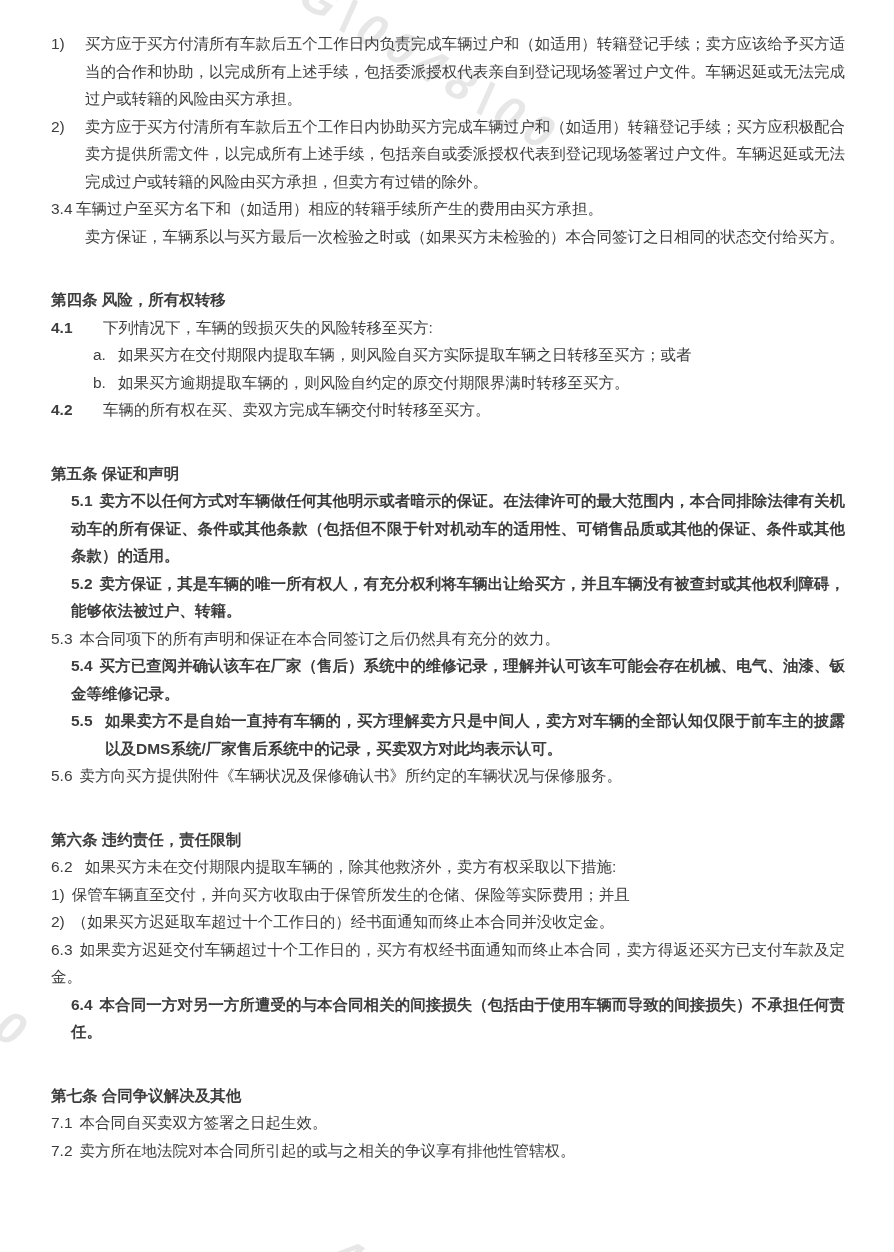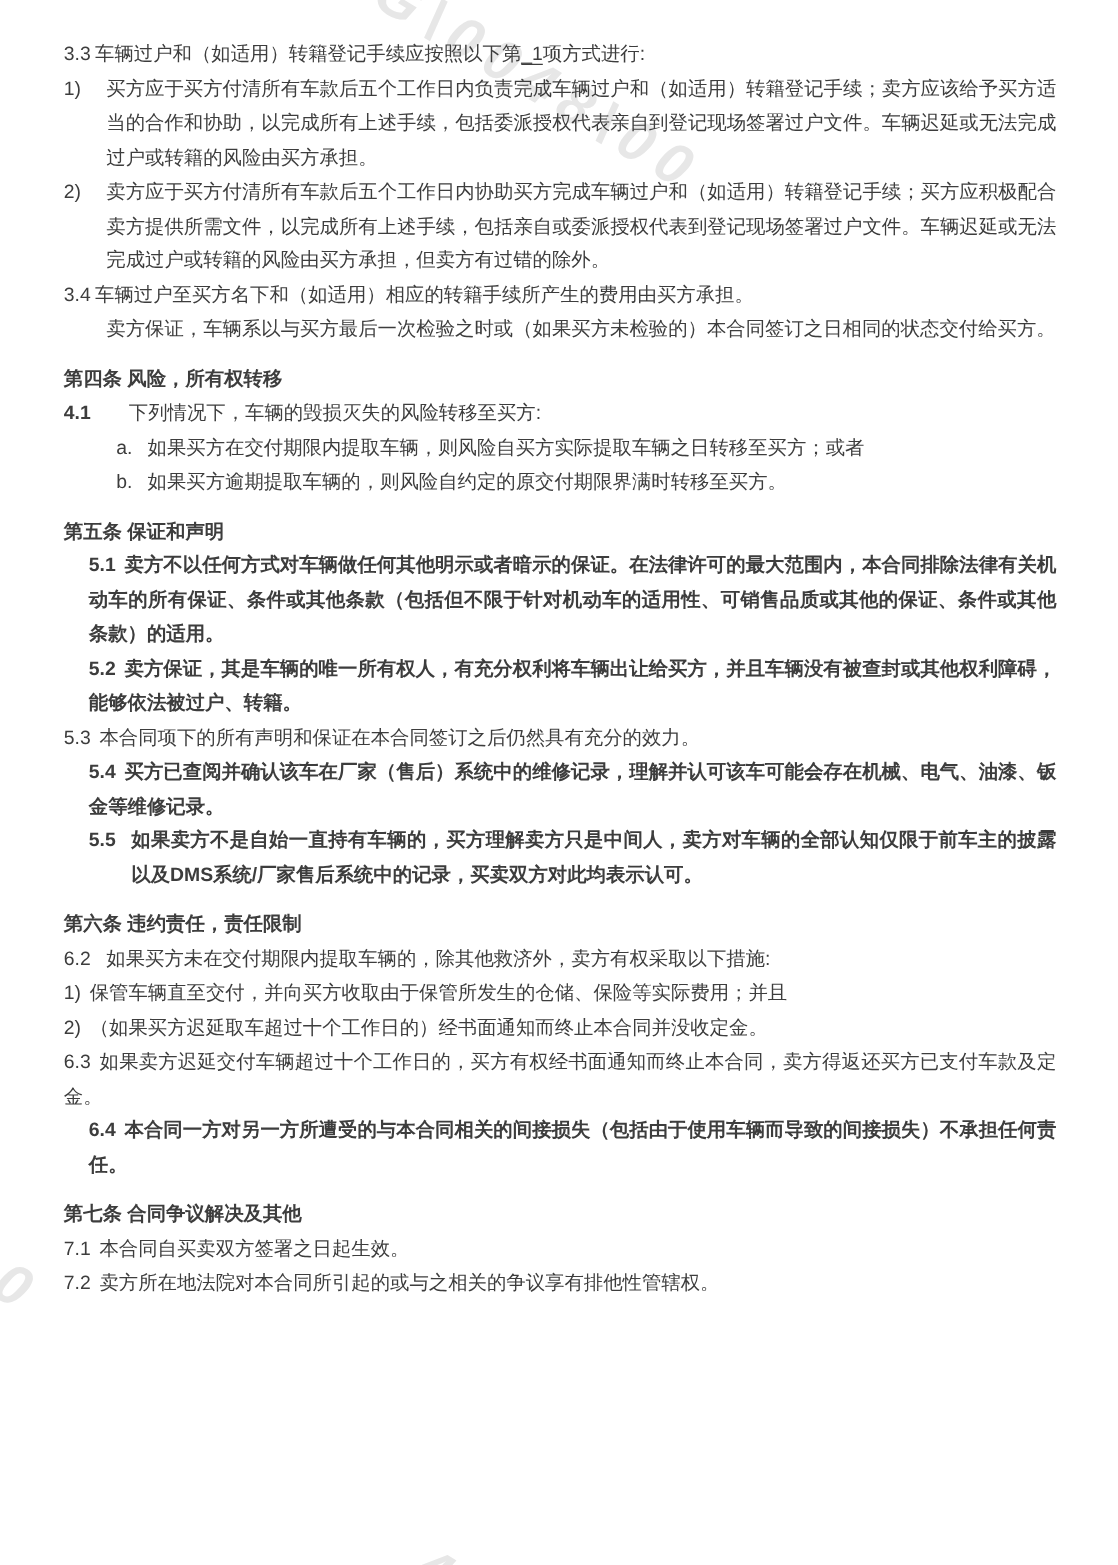--- a/index.html
+++ b/index.html
@@ -9,21 +9,21 @@
     font-family:"Liberation Sans", sans-serif;
   }
   .doc{
     position:relative;z-index:1;
     margin-left:51px;width:794px;
     padding-top:30px;
     font-size:15.5px;line-height:27.5px;
     color:#3d3d3d;
   }
   .para{text-align:justify;}
-  .v-h{font-weight:700;margin-top:12px;}
+  .v-h{font-weight:700;margin-top:36px;}
   .bold{font-weight:700;margin-left:20px;}
   .v-n0,.v-n1,.v-n2,.v-sub{display:flex;}
   .v-n0 > .num{flex:0 0 25px;}
   .v-n1 > .num{flex:0 0 34px;}
   .v-n2 > .num{flex:0 0 52px;font-weight:bold;}
   .v-sub{margin-left:42px;}
   .v-sub > .num{flex:0 0 25px;}
   .v-ind{margin-left:34px;}
   .v-p > .num{margin-right:7px;}
   .body{flex:1 1 auto;text-align:justify;}
@@ -39,24 +39,20 @@
   .wm-bc{left:350px;top:1226px;}
 </style>
 </head>
 <body>
 
 <div class="wm wm-top">G\0048\00</div>
 <div class="wm wm-bl">00</div>
 <div class="wm wm-bc">4\0</div>
 
 <div class="doc">
-    <div class="para v-n0">
-      <span class="num">3.3</span>
-      <div class="body"><span>车辆过户和（如适用）转籍登记手续应按照以下第</span><span class="u">_1</span><span>项方式进行:</span></div>
-    </div>
     <div class="para v-n1">
       <span class="num">1)</span>
       <div class="body">买方应于买方付清所有车款后五个工作日内负责完成车辆过户和（如适用）转籍登记手续；卖方应该给予买方适当的合作和协助，以完成所有上述手续，包括委派授权代表亲自到登记现场签署过户文件。车辆迟延或无法完成过户或转籍的风险由买方承担。</div>
     </div>
     <div class="para v-n1">
       <span class="num">2)</span>
       <div class="body">卖方应于买方付清所有车款后五个工作日内协助买方完成车辆过户和（如适用）转籍登记手续；买方应积极配合卖方提供所需文件，以完成所有上述手续，包括亲自或委派授权代表到登记现场签署过户文件。车辆迟延或无法完成过户或转籍的风险由买方承担，但卖方有过错的除外。</div>
     </div>
     <div class="para v-n0">
       <span class="num">3.4</span>
@@ -71,29 +67,34 @@
       <div class="body">下列情况下，车辆的毁损灭失的风险转移至买方:</div>
     </div>
     <div class="para v-sub">
       <span class="num">a.</span>
       <div class="body">如果买方在交付期限内提取车辆，则风险自买方实际提取车辆之日转移至买方；或者</div>
     </div>
     <div class="para v-sub">
       <span class="num">b.</span>
       <div class="body">如果买方逾期提取车辆的，则风险自约定的原交付期限界满时转移至买方。</div>
     </div>
+    <div class="para v-n2">
+      <span class="num">4.2</span>
+      <div class="body">车辆的所有权在买、卖双方完成车辆交付时转移至买方。</div>
+    </div>
     <div class="para v-h"><span>第五条 保证和声明</span></div>
     <div class="para v-p bold"><span class="num">5.1</span><span class="body">卖方不以任何方式对车辆做任何其他明示或者暗示的保证。在法律许可的最大范围内，本合同排除法律有关机动车的所有保证、条件或其他条款（包括但不限于针对机动车的适用性、可销售品质或其他的保证、条件或其他条款）的适用。</span></div>
     <div class="para v-p bold"><span class="num">5.2</span><span class="body">卖方保证，其是车辆的唯一所有权人，有充分权利将车辆出让给买方，并且车辆没有被查封或其他权利障碍，能够依法被过户、转籍。</span></div>
     <div class="para v-p"><span class="num">5.3</span><span class="body">本合同项下的所有声明和保证在本合同签订之后仍然具有充分的效力。</span></div>
     <div class="para v-p bold"><span class="num">5.4</span><span class="body">买方已查阅并确认该车在厂家（售后）系统中的维修记录，理解并认可该车可能会存在机械、电气、油漆、钣金等维修记录。</span></div>
     <div class="para v-n1 bold">
       <span class="num">5.5</span>
       <div class="body">如果卖方不是自始一直持有车辆的，买方理解卖方只是中间人，卖方对车辆的全部认知仅限于前车主的披露以及DMS系统/厂家售后系统中的记录，买卖双方对此均表示认可。</div>
     </div>
+    <div class="para v-p"><span class="num">5.6</span><span class="body">卖方向买方提供附件《车辆状况及保修确认书》所约定的车辆状况与保修服务。</span></div>
     <div class="para v-h"><span>第六条 违约责任，责任限制</span></div>
     <div class="para v-n1">
       <span class="num">6.2</span>
       <div class="body">如果买方未在交付期限内提取车辆的，除其他救济外，卖方有权采取以下措施:</div>
     </div>
     <div class="para v-p"><span class="num">1)</span><span class="body">保管车辆直至交付，并向买方收取由于保管所发生的仓储、保险等实际费用；并且</span></div>
     <div class="para v-p"><span class="num">2)</span><span class="body">（如果买方迟延取车超过十个工作日的）经书面通知而终止本合同并没收定金。</span></div>
     <div class="para v-p"><span class="num">6.3</span><span class="body">如果卖方迟延交付车辆超过十个工作日的，买方有权经书面通知而终止本合同，卖方得返还买方已支付车款及定金。</span></div>
     <div class="para v-p bold"><span class="num">6.4</span><span class="body">本合同一方对另一方所遭受的与本合同相关的间接损失（包括由于使用车辆而导致的间接损失）不承担任何责任。</span></div>
     <div class="para v-h"><span>第七条 合同争议解决及其他</span></div>

